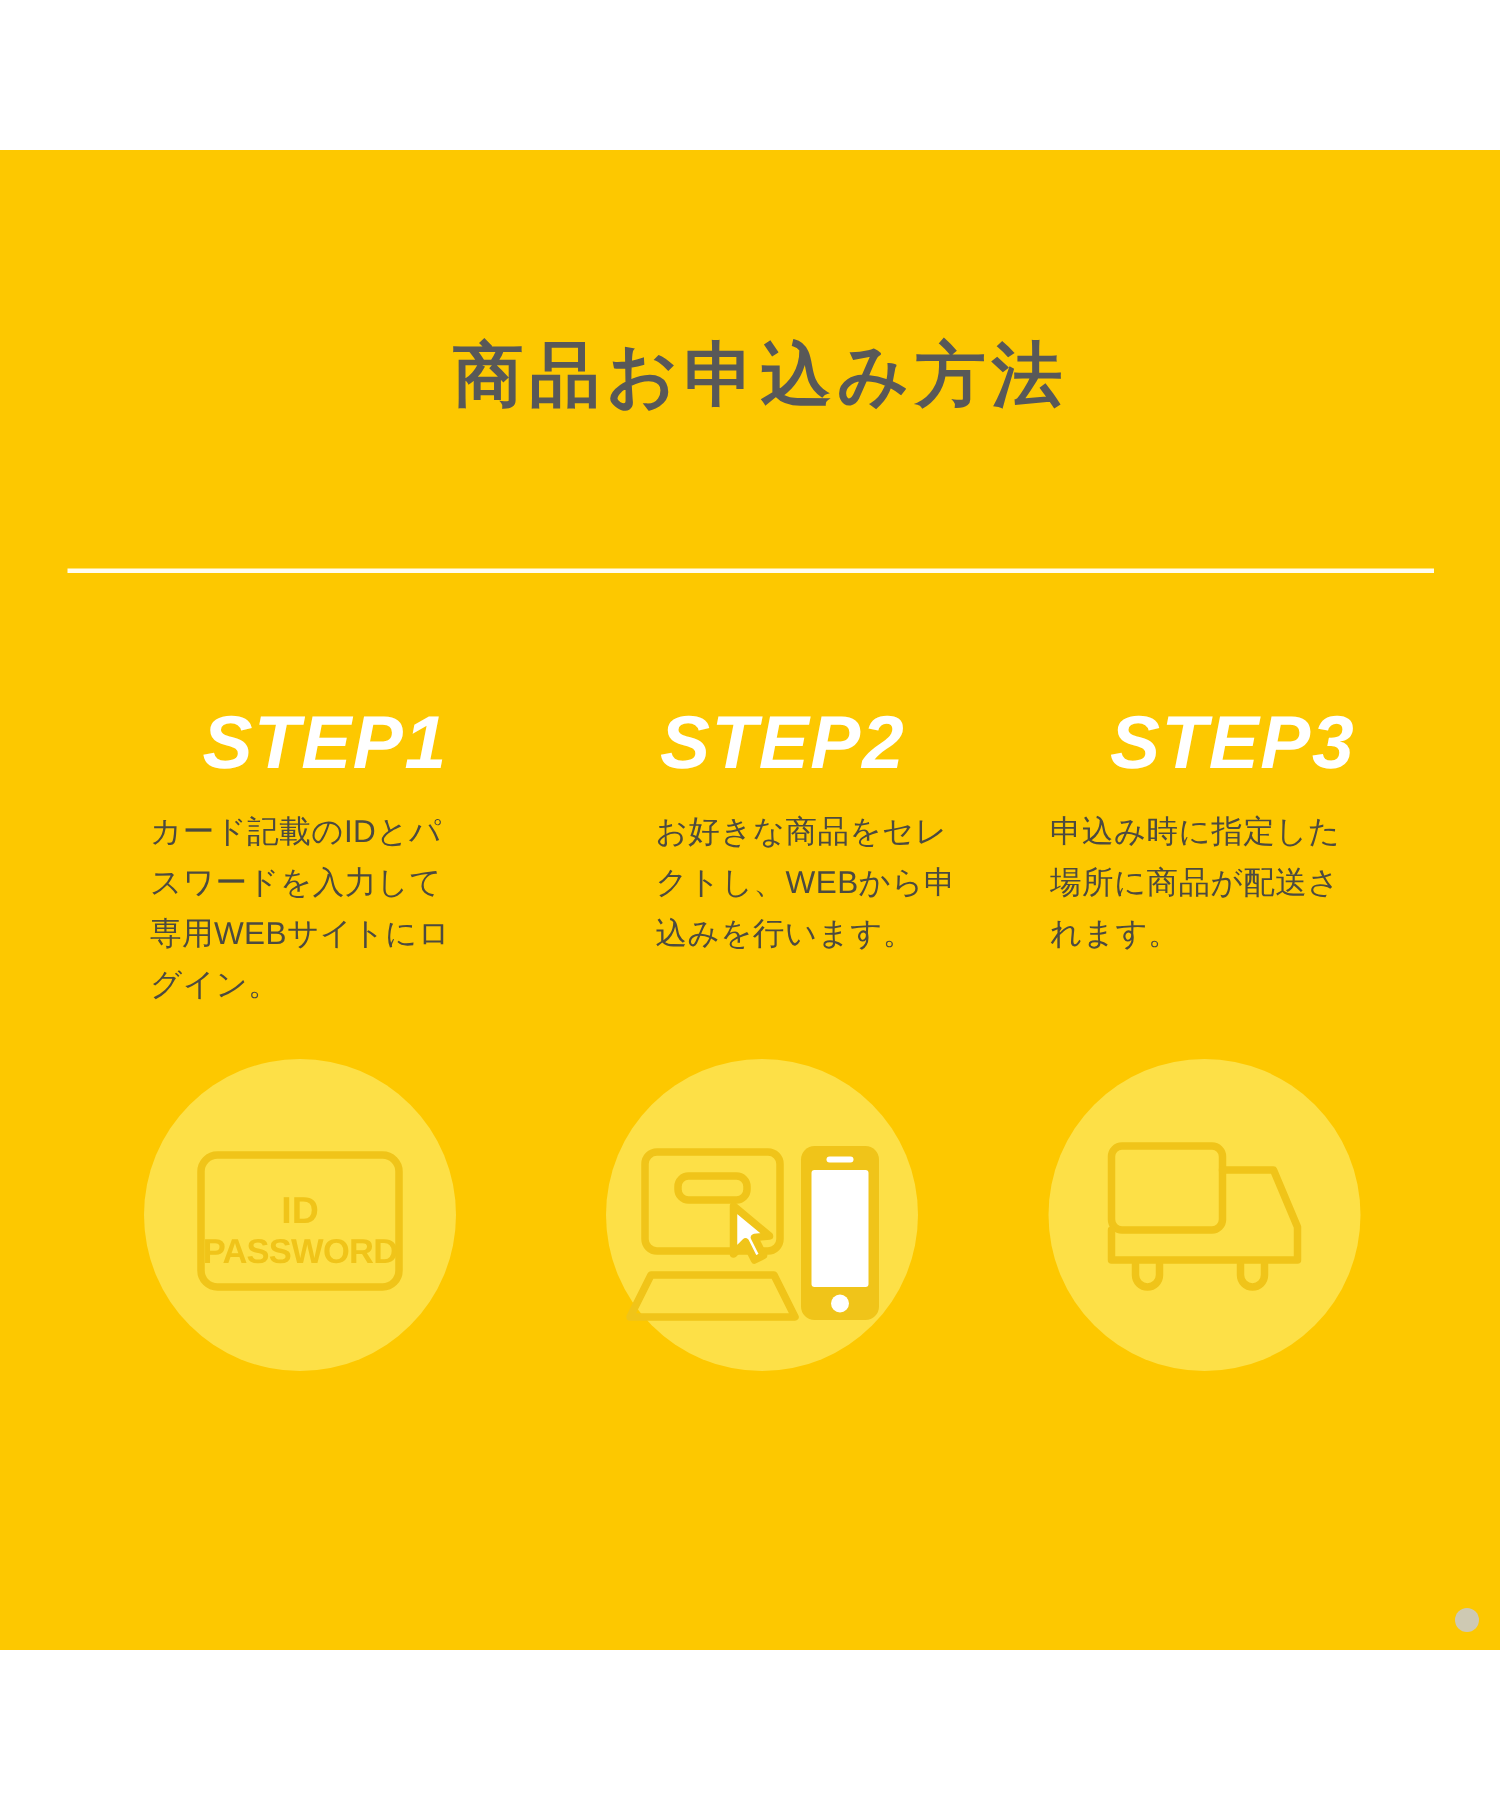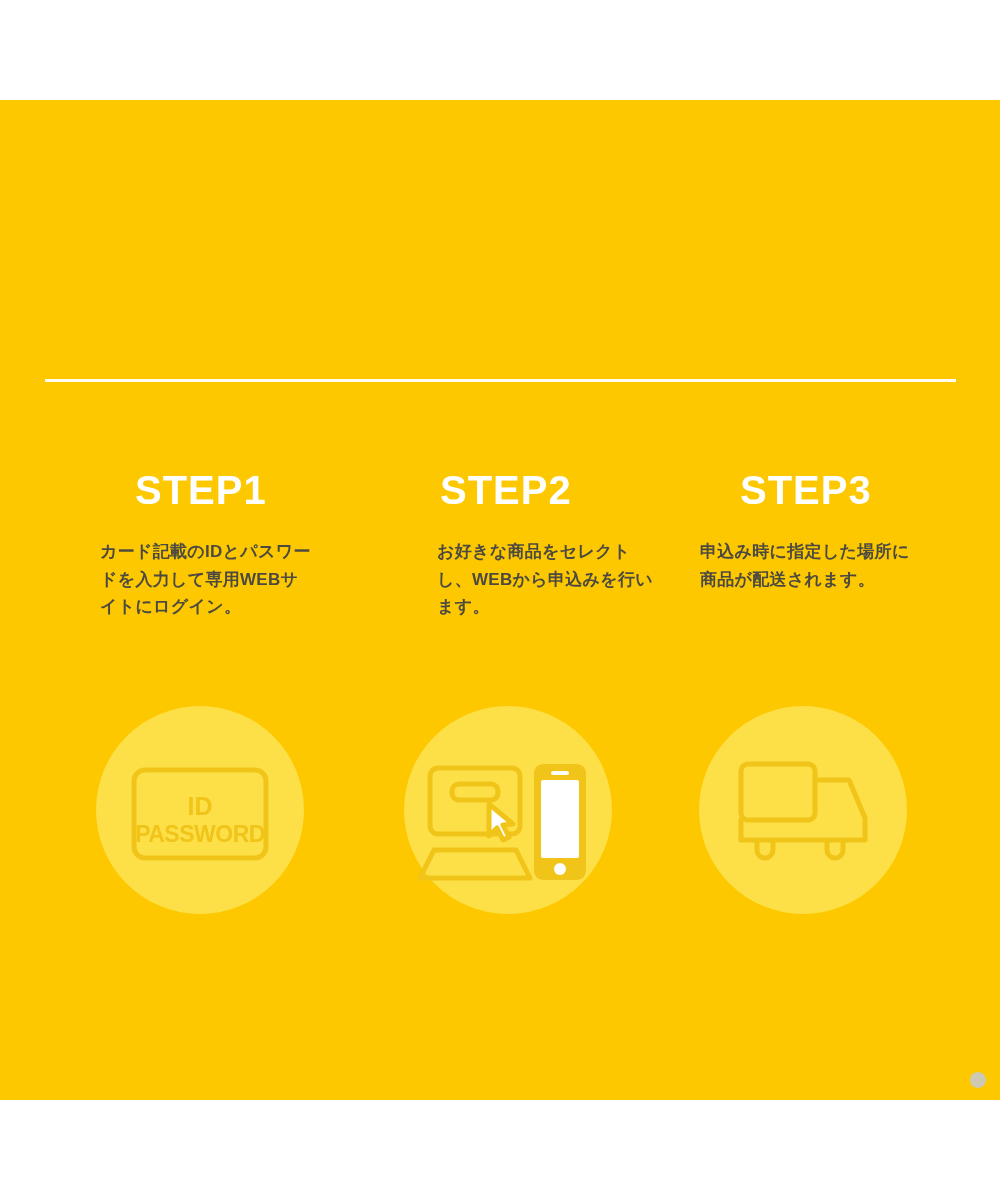--- a/index.html
+++ b/index.html
@@ -63,39 +63,40 @@
     width: 300px;
   }
   .step-1 { left: 100px; }
   .step-2 { left: 405px; }
   .step-3 { left: 700px; }
 
   .step-head {
     position: absolute;
     left: 35px;
     top: 0;
-    font-size: 40px;
+    font-size: 50px;
     font-weight: 700;
     color: #ffffff;
     letter-spacing: 1px;
     line-height: 1;
     white-space: nowrap;
+    font-style: italic;
   }
   .step-3 .step-head { left: 40px; }
 
   .step-body {
     position: absolute;
     left: 0;
     top: 68px;
     width: 215px;
-    font-size: 17px;
+    font-size: 21px;
     line-height: 1.62;
     color: #4c4a40;
     letter-spacing: 0.3px;
-    font-weight: 700;
+    font-weight: 400;
   }
   .step-2 .step-body { width: 216px; margin-left: 32px; }
   .step-3 .step-body { width: 212px; }
 
   
   .circle {
     position: absolute;
     top: 236px;
     left: -4px;
     width: 208px;
@@ -126,20 +127,21 @@
     opacity: 0.9;
   }
 </style>
 </head>
 <body>
 
 <div id="page">
 
   <div id="panel"></div>
 
+  <div id="title">商品お申込み方法</div>
 
   <div id="divider"></div>
 
   <div id="steps">
 
     <div class="step step-1">
       <div class="step-head">STEP1</div>
       <div class="step-body">カード記載のIDとパスワードを入力して専用WEBサイトにログイン。</div>
       <div class="circle">
         <svg viewBox="0 0 208 208" xmlns="http://www.w3.org/2000/svg">

